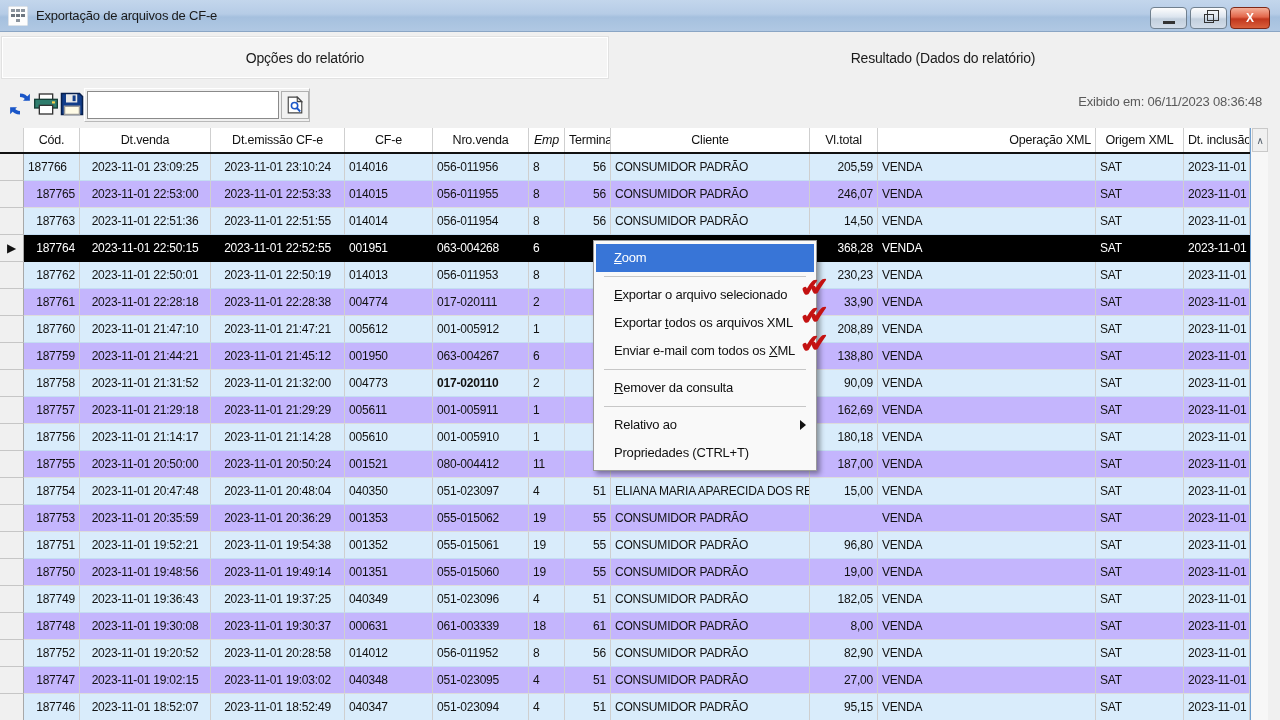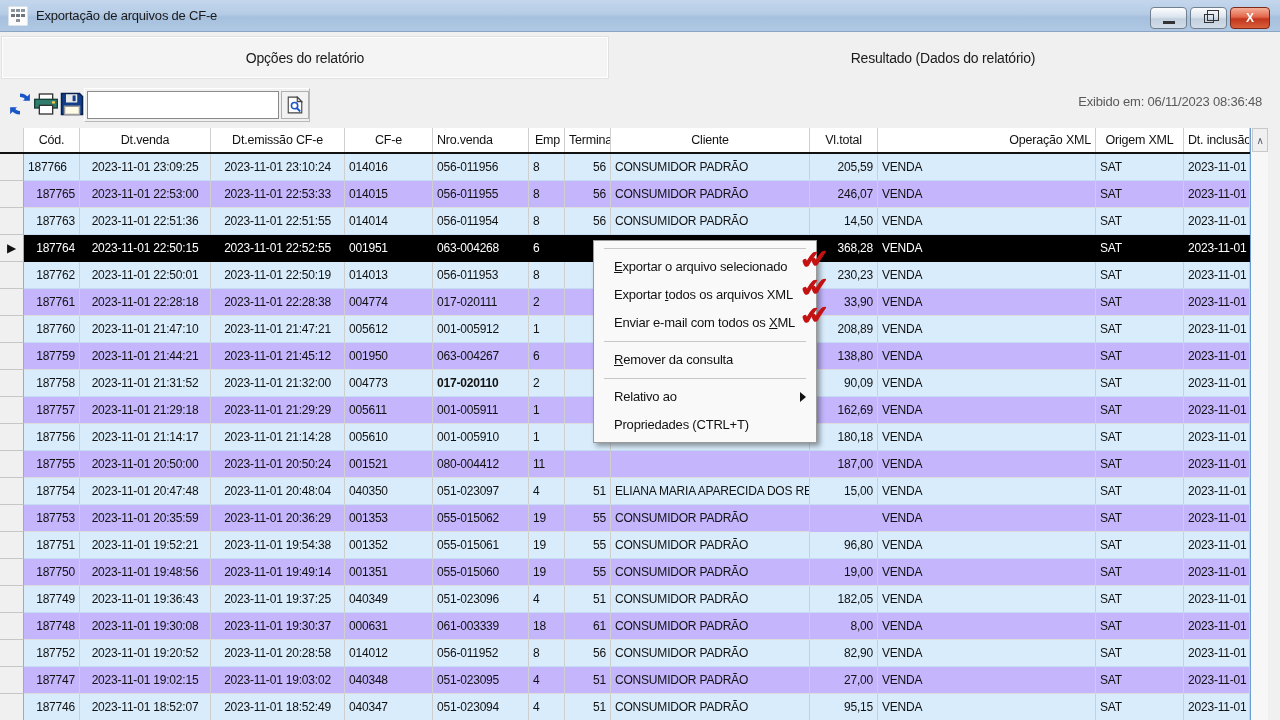--- a/index.html
+++ b/index.html
@@ -140,22 +140,22 @@
   <div class="displayed-at">Exibido em: 06/11/2023 08:36:48</div>
 </div>
 
 <div class="grid" id="grid">
     <div class="g-header">
       <div class="hcell hind" style="width: 24px; text-align: center;"></div>
       <div class="hcell" style="width: 56px; text-align: center;">Cód.</div>
       <div class="hcell" style="width: 131px; text-align: center;">Dt.venda</div>
       <div class="hcell" style="width: 134px; text-align: center;">Dt.emissão CF-e</div>
       <div class="hcell" style="width: 88px; text-align: center;">CF-e</div>
-      <div class="hcell" style="width: 96px; ">Nro.venda</div>
-      <div class="hcell" style="width: 36px; text-align: right;">Emp</div>
+      <div class="hcell" style="width: 96px; text-align: center;">Nro.venda</div>
+      <div class="hcell" style="width: 36px; text-align: center; font-style: italic;">Emp</div>
       <div class="hcell" style="width: 46px; text-align: center;">Terminal</div>
       <div class="hcell" style="width: 199px; text-align: center;">Cliente</div>
       <div class="hcell" style="width: 68px; text-align: center;">Vl.total</div>
       <div class="hcell" style="width: 218px; text-align: right;">Operação XML</div>
       <div class="hcell" style="width: 88px; text-align: center;">Origem XML</div>
       <div class="hcell" style="width: 66px; text-align: left;">Dt. inclusão</div>
     </div>
     <div class="g-row blue">
       <div class="cell ind" style="width: 24px;"></div>
       <div class="cell" style="width: 56px; text-align: left;">187766</div>
@@ -473,20 +473,21 @@
     </div>
   </div>
 
 <div class="vscroll">
   <div class="vs-up">
     <span>∧</span>
   </div>
 </div>
 
 <div class="cmenu" id="cmenu">
+    <div class="mi hl"><span></span><span class="ak">Z</span><span>oom</span></div>
     <div class="msep"></div>
     <div class="mi"><span></span><span class="ak">E</span><span>xportar o arquivo selecionado</span><span class="dblcheck">✔✔</span></div>
     <div class="mi"><span>Exportar </span><span class="ak">t</span><span>odos os arquivos XML</span><span class="dblcheck">✔✔</span></div>
     <div class="mi"><span>Enviar e-mail com todos os </span><span class="ak">X</span><span>ML</span><span class="dblcheck">✔✔</span></div>
     <div class="msep"></div>
     <div class="mi"><span></span><span class="ak">R</span><span>emover da consulta</span></div>
     <div class="msep"></div>
     <div class="mi"><span>Relativo ao</span><span class="ak"></span><span></span><span class="subarrow"></span></div>
     <div class="mi"><span>Propriedades (CTRL+T)</span><span class="ak"></span><span></span></div>
   </div>

